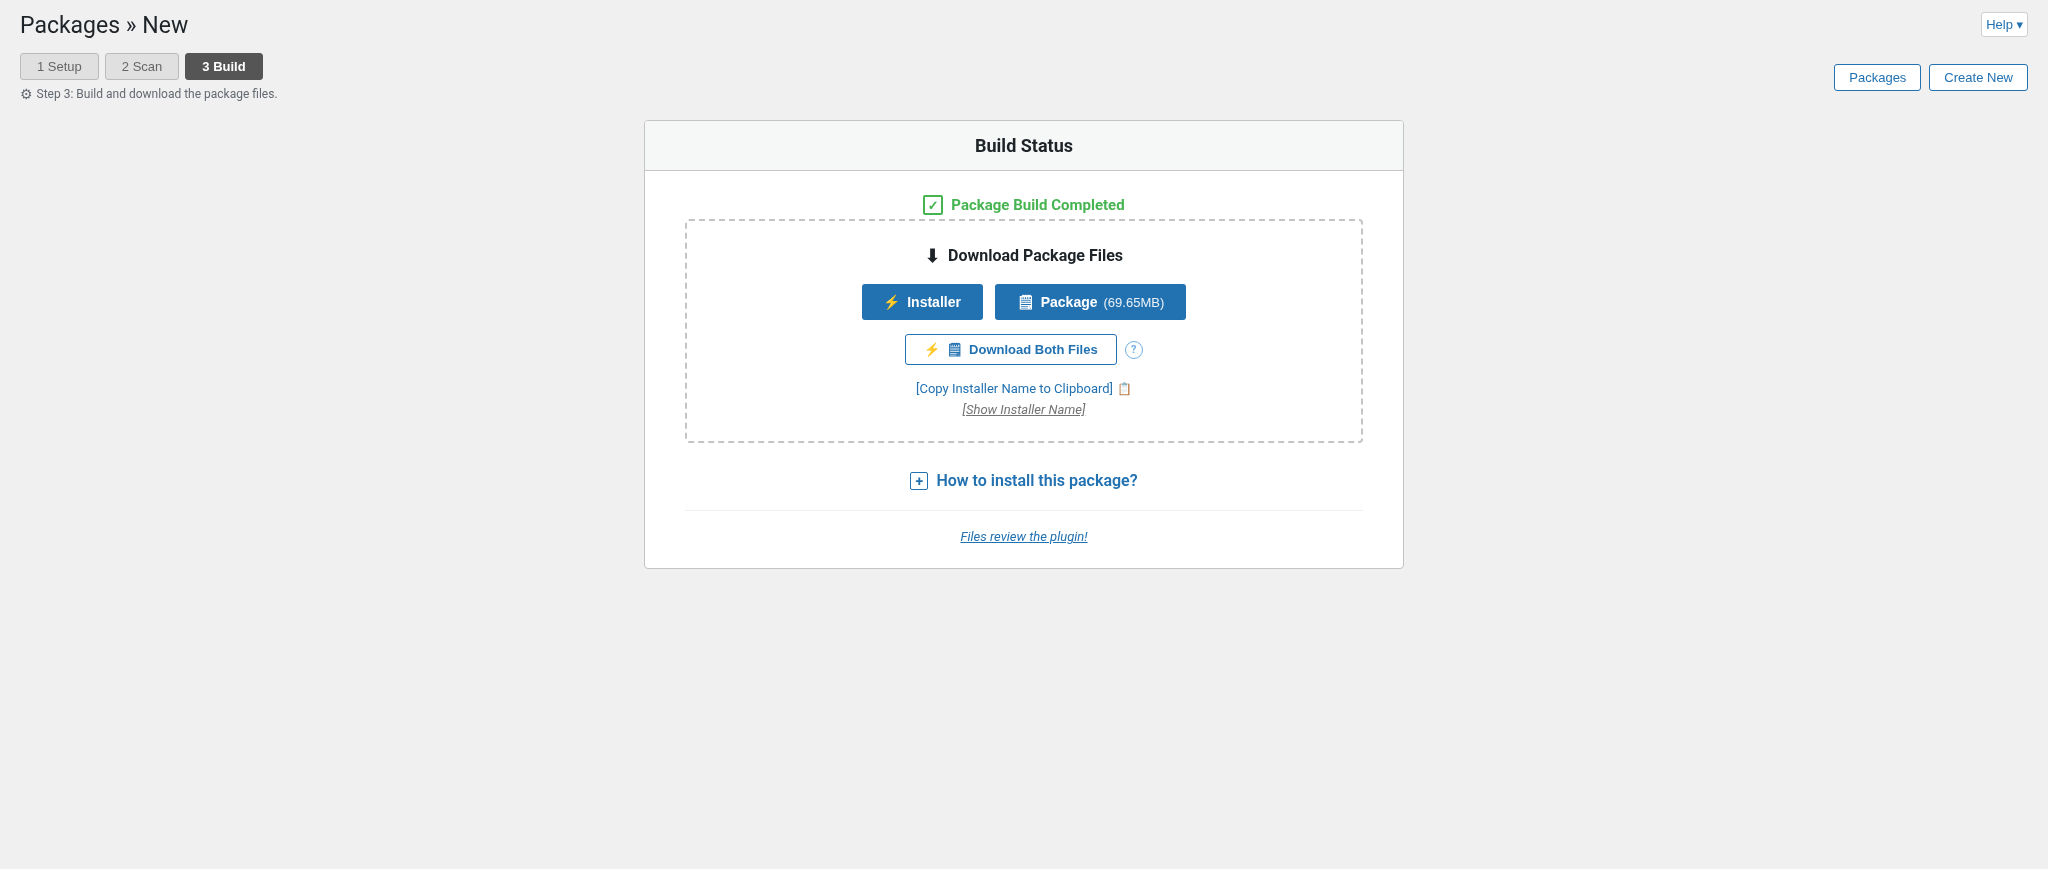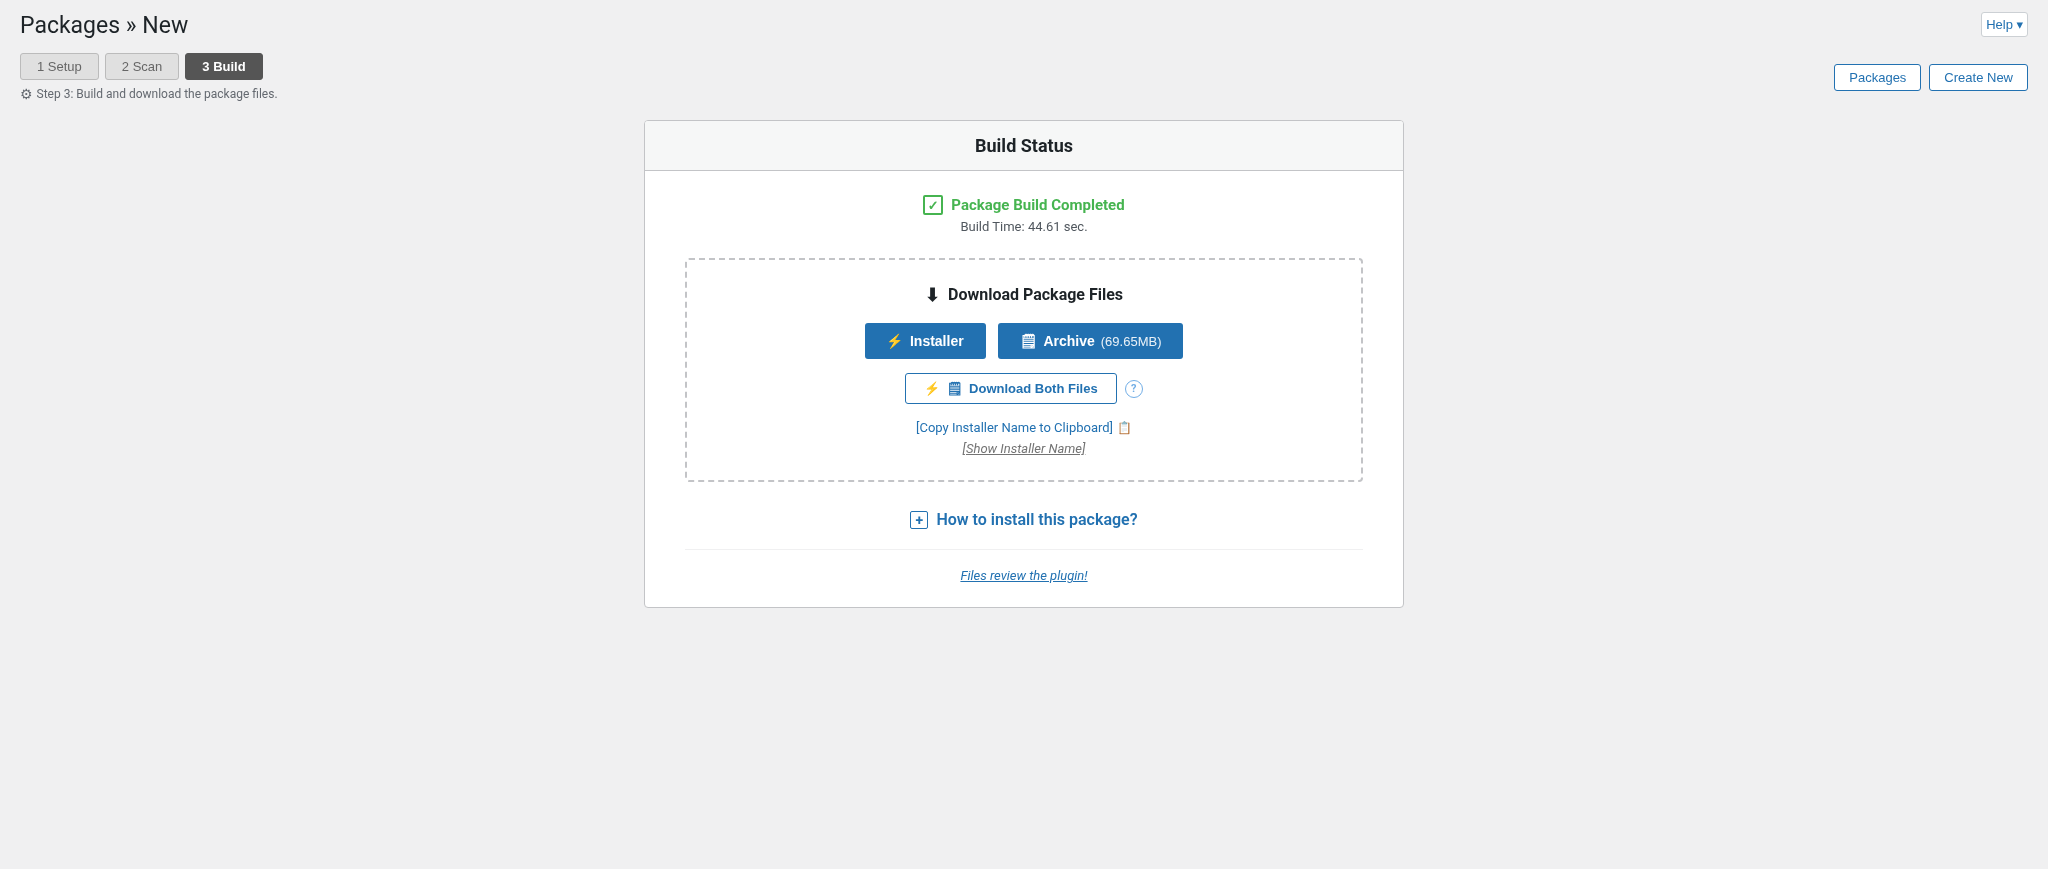--- a/index.html
+++ b/index.html
@@ -355,39 +355,35 @@
     <div class="build-card-header">
       <div class="build-card-header-title">Build Status</div>
     </div>
 
     <div class="build-card-body">
 
       <div class="build-completed">
         <span class="check-icon">✓</span>
         <span class="build-completed-text">Package Build Completed</span>
       </div>
-      <div class="build-time">
-        <span>Build Time:</span>
-        <span>44.61 sec.</span>
-      </div>
 
       <div class="download-section">
         <div class="download-title">
           <span class="download-arrow">⬇</span>
           <span>Download Package Files</span>
         </div>
 
         <div class="download-buttons-row">
           <button class="btn-installer">
             <span>⚡</span>
             <span>Installer</span>
           </button>
           <button class="btn-archive">
             <span>🗒</span>
-            <span>Archive</span>
+            <span>Package</span>
             <span class="archive-size">(69.65MB)</span>
           </button>
         </div>
 
         <div class="download-both-row">
           <button class="btn-download-both">
             <span>⚡</span>
             <span>🗒</span>
             <span>Download Both Files</span>
           </button>

